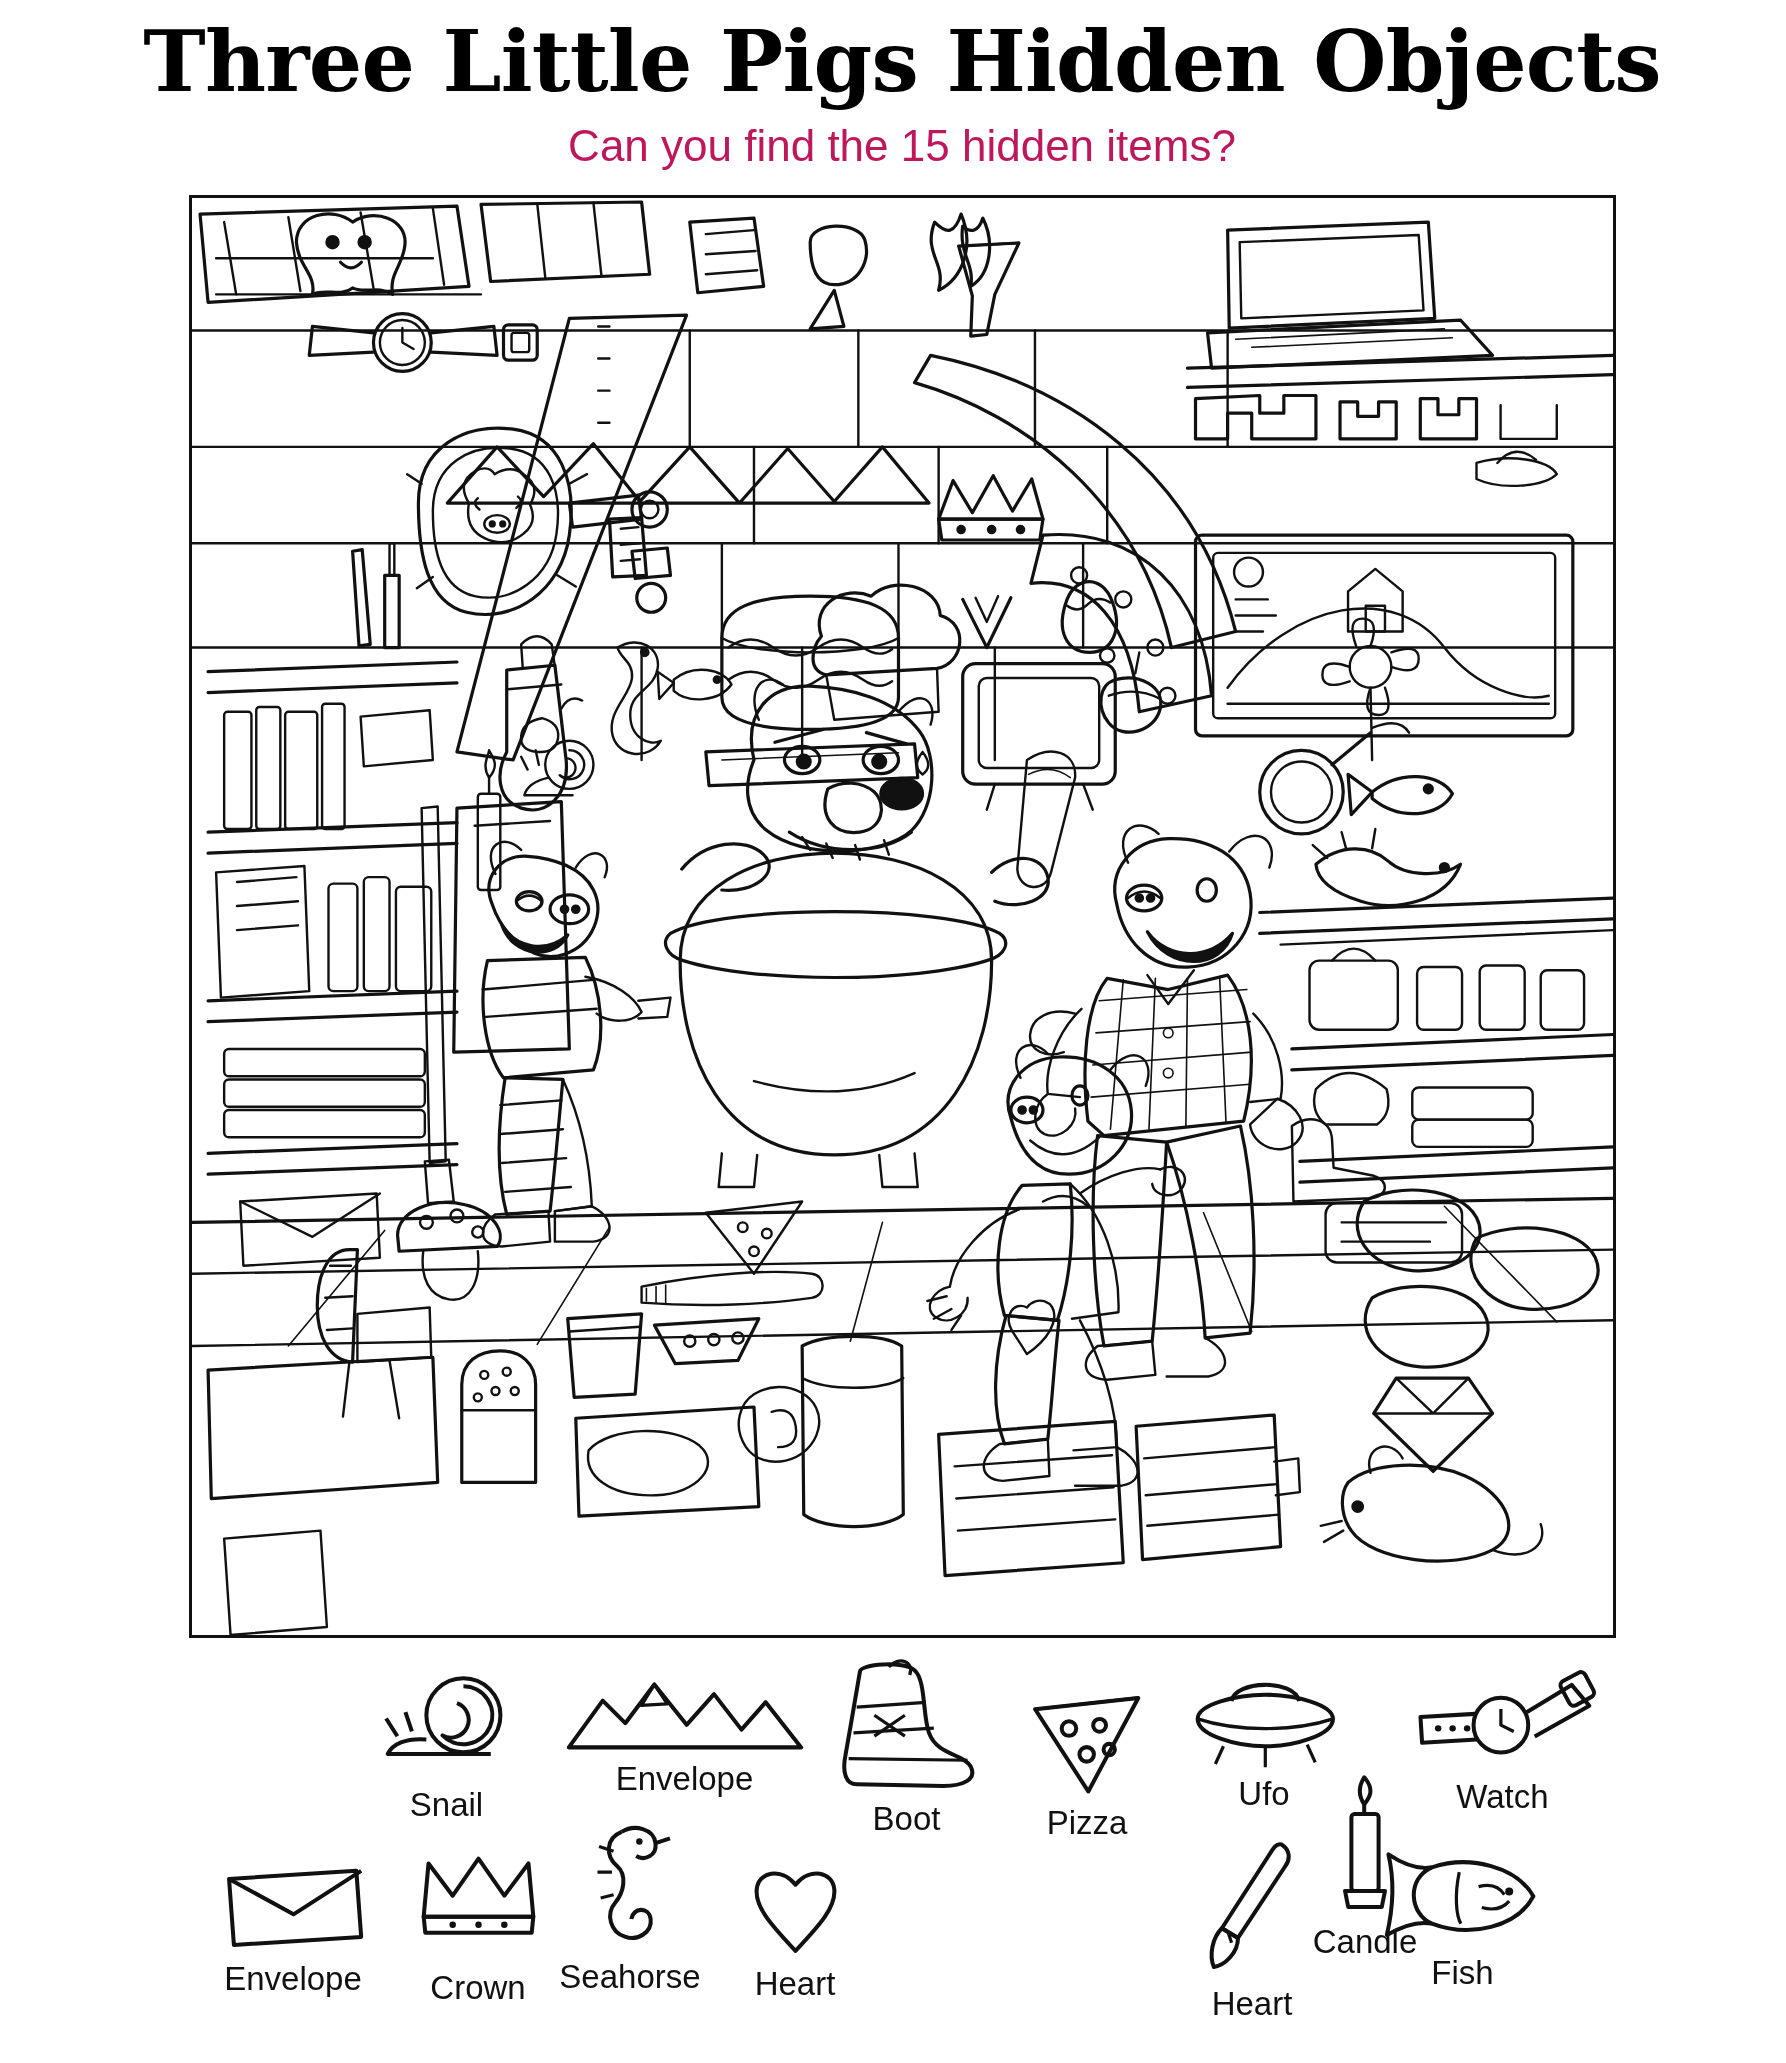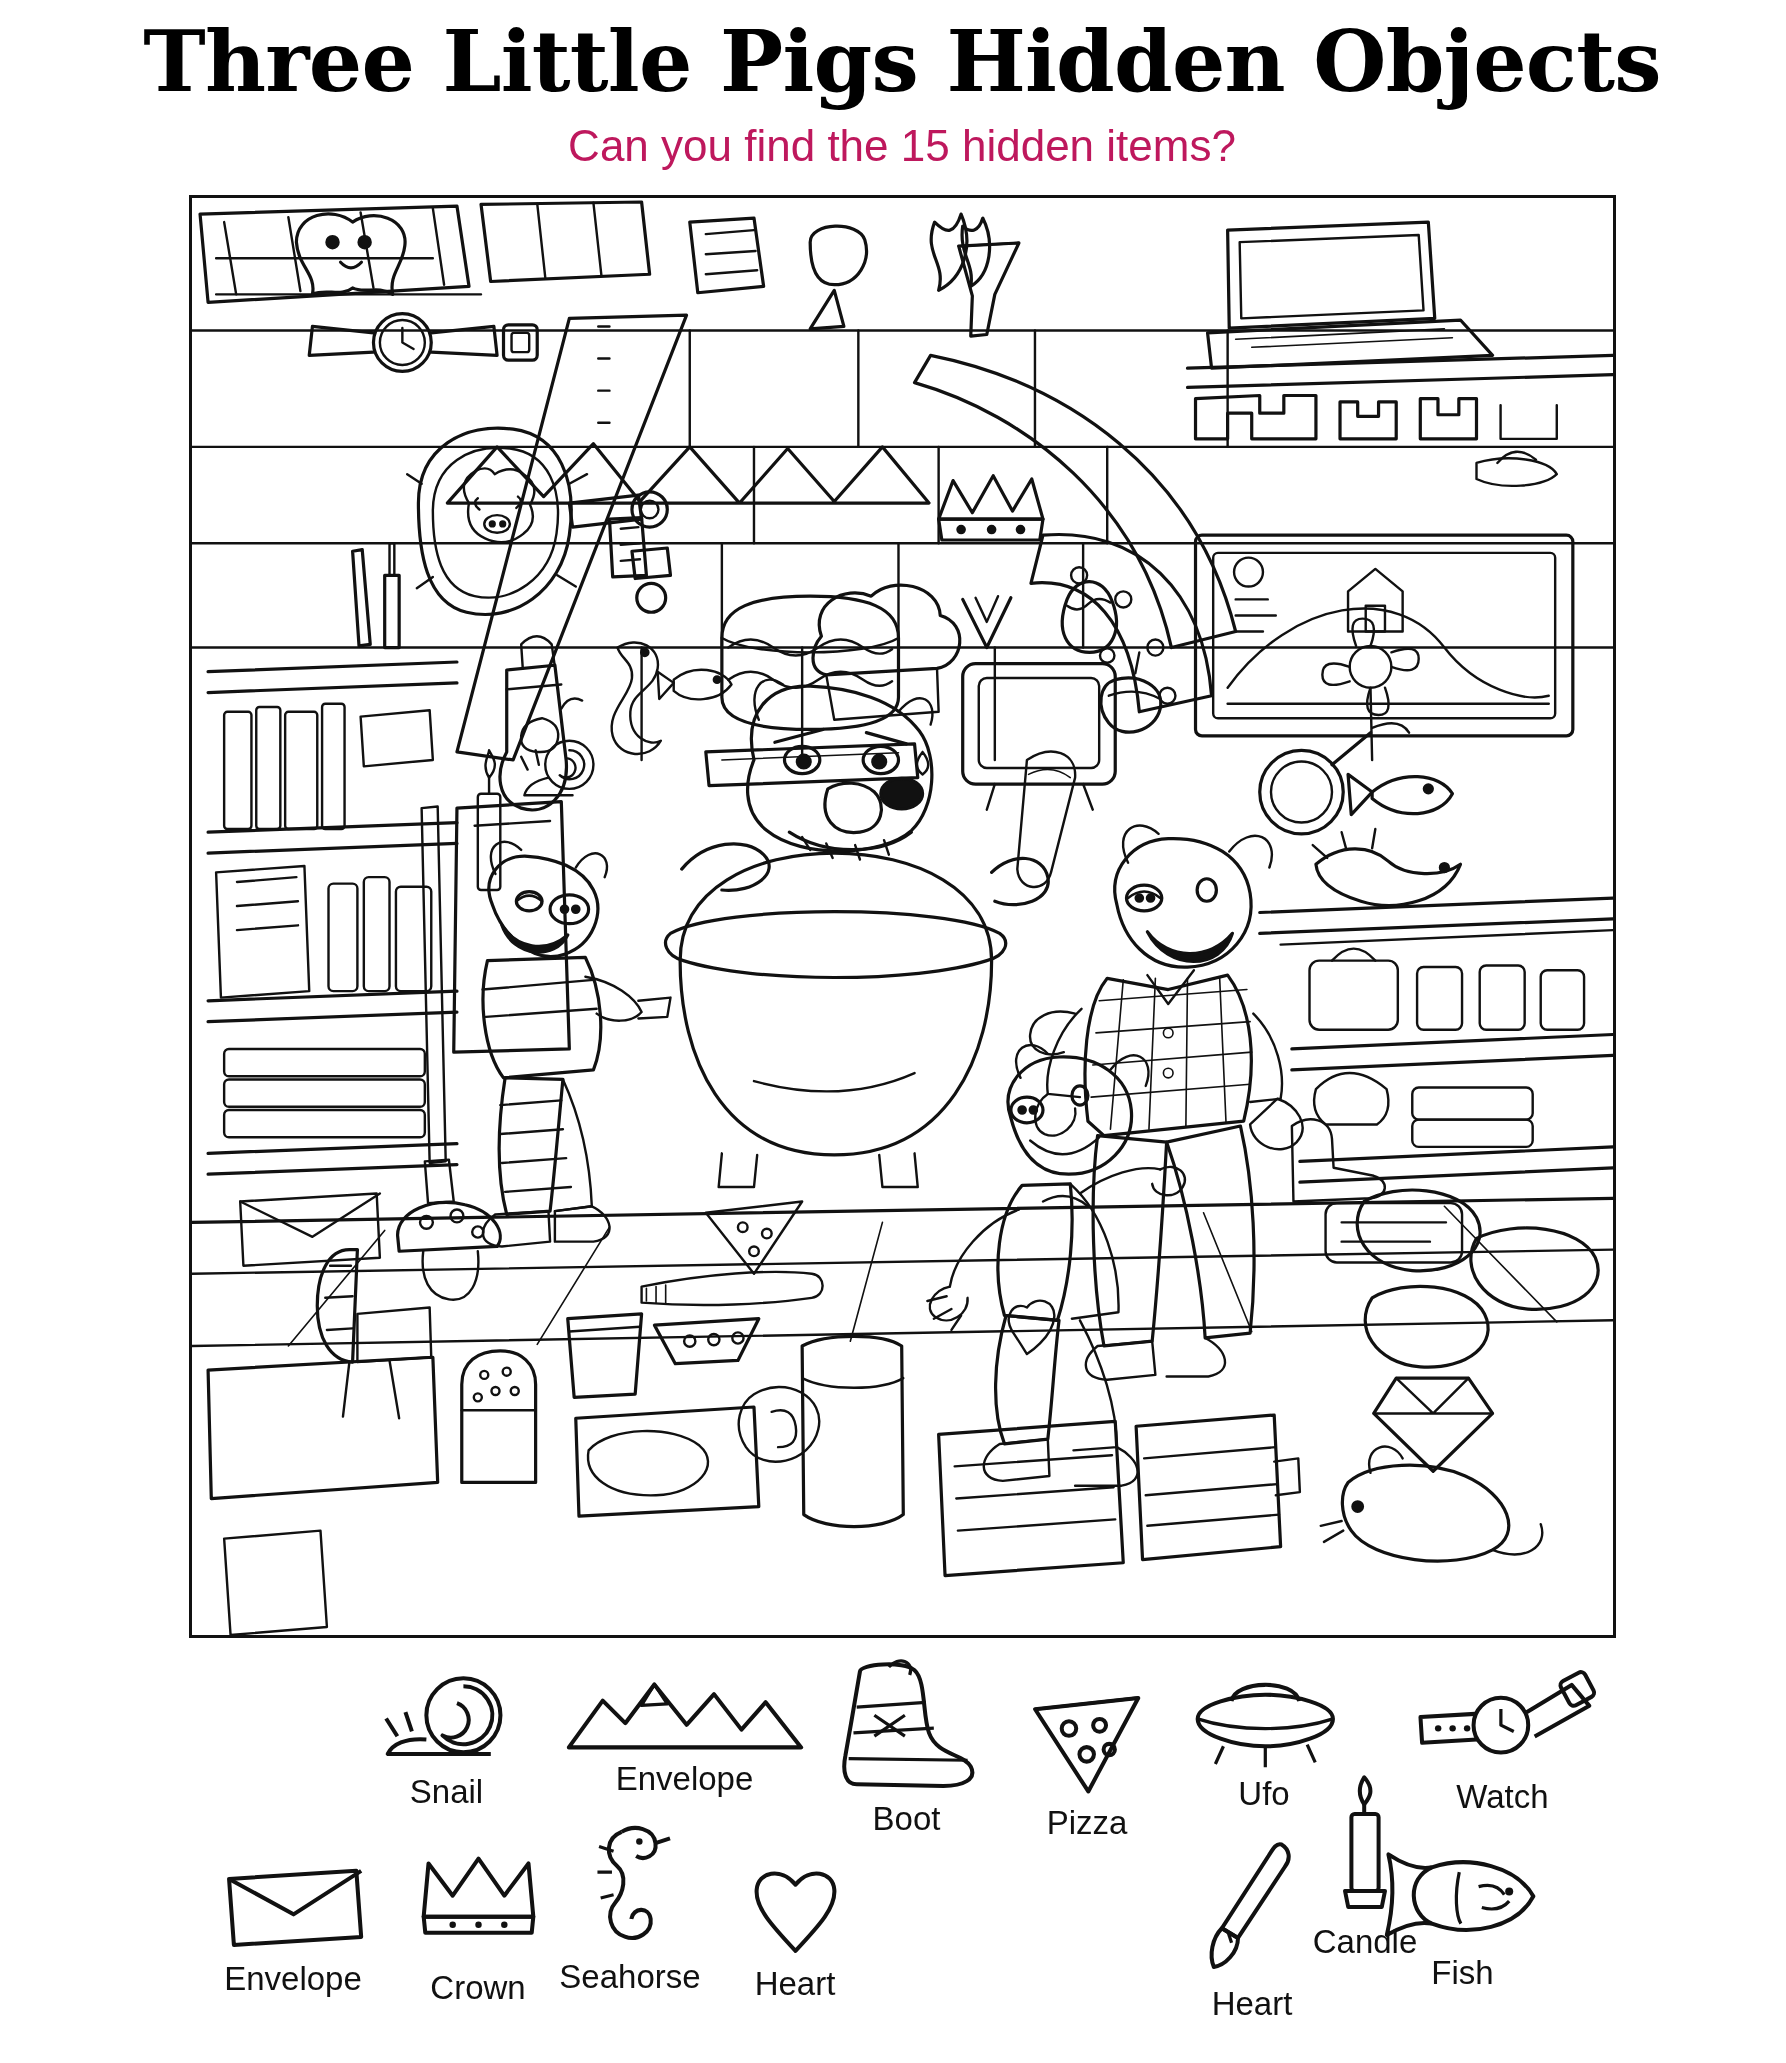--- a/index.html
+++ b/index.html
@@ -671,21 +671,21 @@
           <path d="M566 1358 L566 1374 M578 1356 L578 1376 M590 1354 L590 1376" stroke-width="2"></path>
         </g>
 
       </svg>
     </div>
   </div>
 
   <div class="legend">
 
 
-    <div class="legend-item" style="left:266px; top:11.3px; width:210px;">
+    <div class="legend-item" style="left:266px; top:11.3px; width:210px;gap:13px;">
       <span class="glyph">
         <svg width="153" height="97" viewBox="0 0 190 120" fill="none" stroke="#111" stroke-width="5" stroke-linejoin="round">
           <circle cx="116" cy="56" r="46"></circle>
           <path d="M116 20 a36 36 0 1 1 -26 61 a22 22 0 1 0 18 -40"></path>
           <path d="M70 86 C44 84 28 92 22 104 L150 104"></path>
           <path d="M34 82 L20 60 M52 76 L44 52"></path>
         </svg>
       </span>
       <span class="cap">Snail</span>
     </div>

